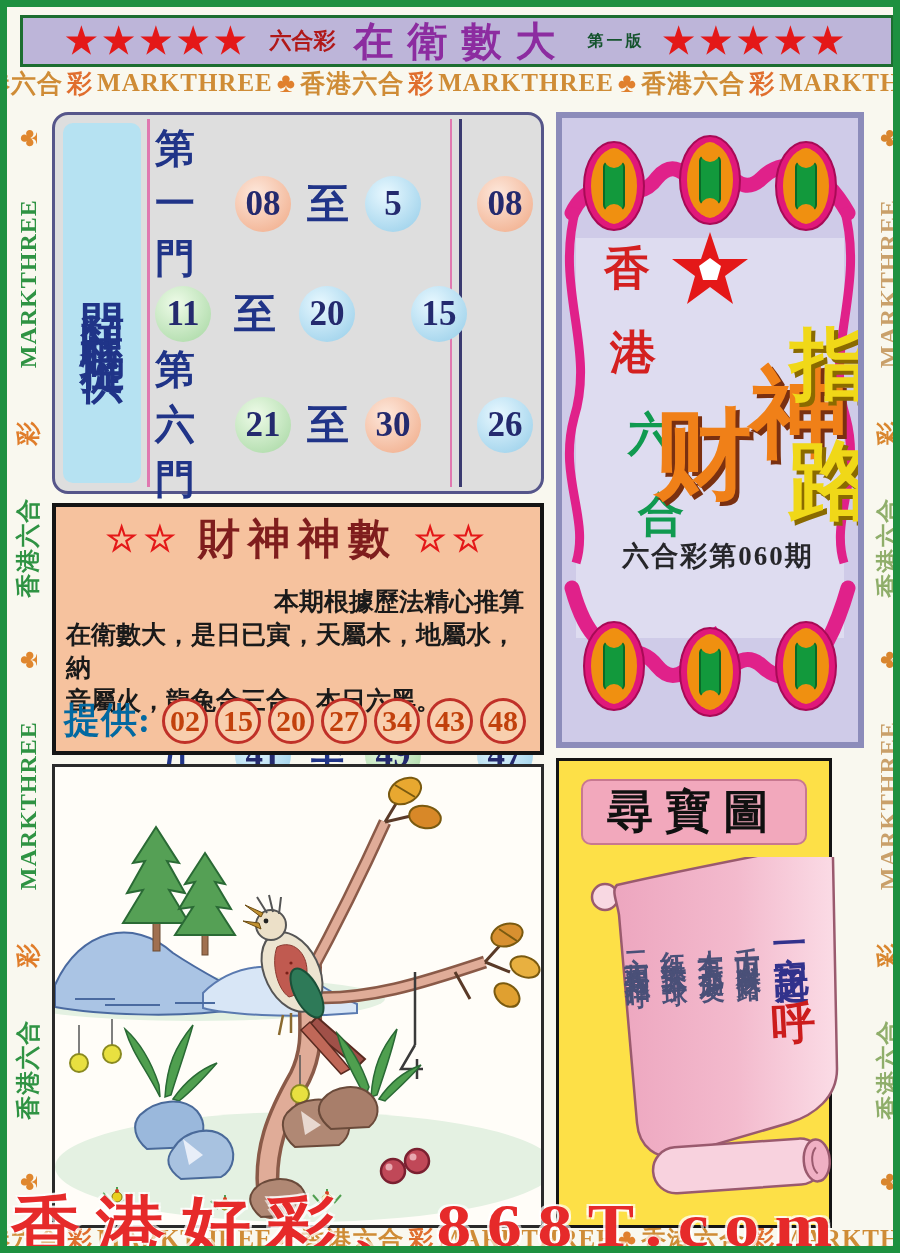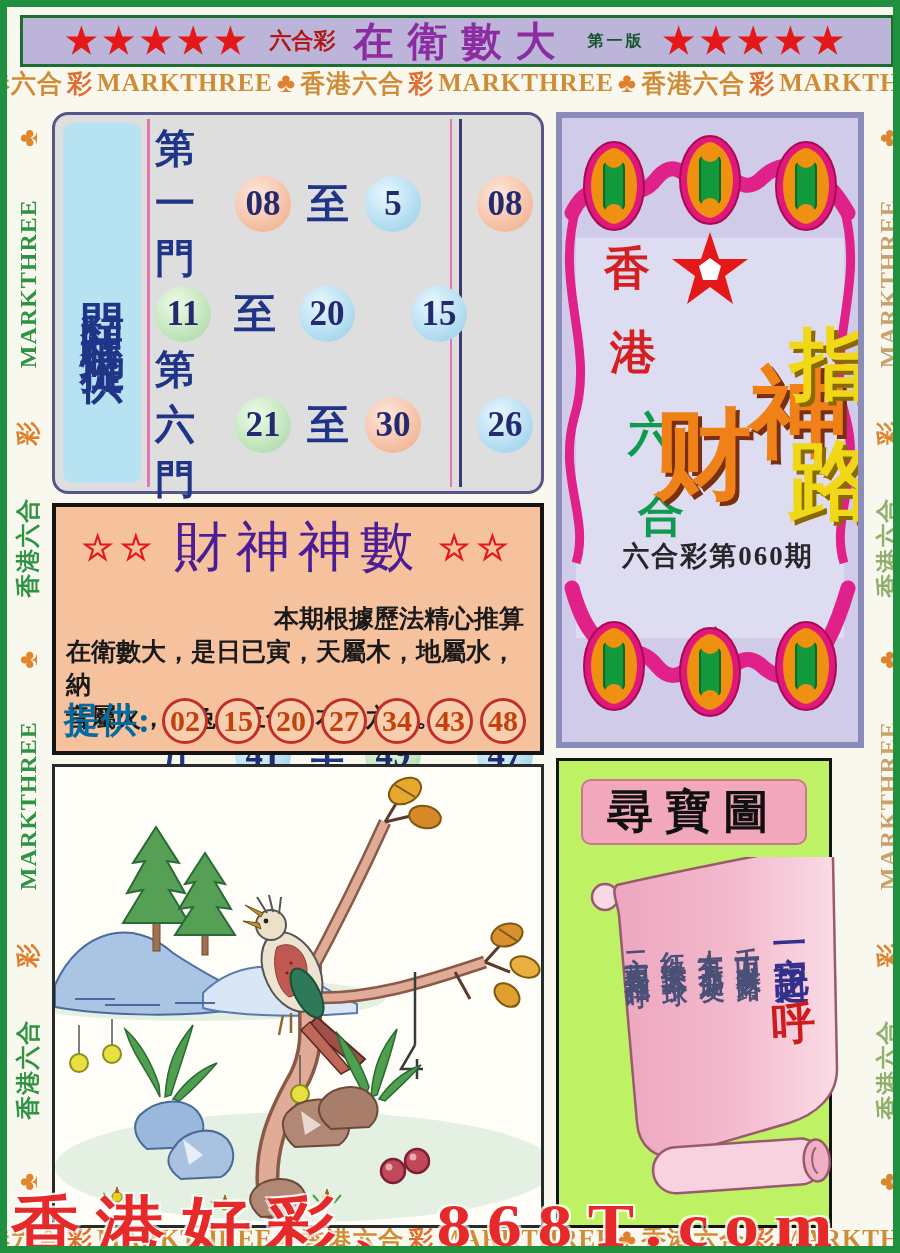--- a/index.html
+++ b/index.html
@@ -60,21 +60,21 @@
         justify-content:center;color:#242a6e;font-weight:bold;font-size:35px;flex:none;}
   .c-orange{background:radial-gradient(circle at 38% 32%,#fde8dc,#f0a884);}
   .c-blue{background:radial-gradient(circle at 38% 32%,#e8f8ff,#93ccе8);background:radial-gradient(circle at 38% 32%,#e8f8ff,#93cce8);}
   .c-green{background:radial-gradient(circle at 38% 32%,#eefbe8,#a4d6a0);}
 
   
   .shenshu{position:absolute;left:45px;top:496px;width:492px;height:252px;background:#f6c29e;
         border:4px solid #141414;box-sizing:border-box;}
   .sh-title{display:flex;align-items:center;justify-content:center;gap:16px;margin-top:4px;}
   .sh-title .st{color:#e41818;font-size:36px;font-weight:bold;letter-spacing:6px;}
-  .sh-title .tt{color:#4c1d95;font-size:54px;font-weight:normal;letter-spacing:8px;}
+  .sh-title .tt{color:#7f1d1d;font-size:42px;font-weight:bold;letter-spacing:8px;}
   .sh-body{margin:18px 10px 0 10px;color:#1a1a1a;font-weight:bold;font-size:25px;line-height:33px;}
   .sh-body .l1{text-align:right;padding-right:6px;}
   .sh-nums{position:absolute;left:8px;right:4px;bottom:6px;display:flex;align-items:center;gap:7px;}
   .sh-tigong{color:#0369a1;font-weight:bold;font-size:36px;margin-right:4px;letter-spacing:1px;}
   .rcirc{width:46px;height:46px;border-radius:50%;border:3px solid #c03028;box-sizing:border-box;
         display:inline-flex;align-items:center;justify-content:center;color:#c2410c;
         font-weight:bold;font-size:30px;flex:none;background:#f8cfae;}
 
   
   .picture{position:absolute;left:45px;top:757px;width:492px;height:464px;background:#fffdf8;
@@ -92,21 +92,21 @@
   .p-big.orange{color:#f08018;text-shadow:4px 4px 0 #7a3010;}
   .p-big.yellow{color:#f0d818;text-shadow:4px 4px 0 #8a6a00;}
   .pos-cai{left:92px;top:288px;font-size:98px;}
   .pos-shen{left:188px;top:246px;font-size:98px;}
   .pos-zhi{left:228px;top:208px;font-size:78px;}
   .pos-lu{left:226px;top:320px;font-size:86px;}
   .p-issue{position:absolute;left:16px;right:0;top:420px;text-align:center;color:#26262a;
         font-weight:bold;font-size:27px;letter-spacing:2px;}
 
   
-  .treasure{position:absolute;left:549px;top:751px;width:276px;height:470px;background:#bef264;
+  .treasure{position:absolute;left:549px;top:751px;width:276px;height:470px;background:#fde047;
         border:3px solid #141414;box-sizing:border-box;}
   .tr-title{margin:18px auto 0 auto;width:222px;height:62px;background:#f2a8bc;
         border:2px solid #c87890;border-radius:10px;display:flex;align-items:center;
         justify-content:center;color:#101010;font-weight:bold;font-size:46px;letter-spacing:12px;}
   .tr-scroll{position:absolute;left:8px;top:96px;}
   .tr-verse{position:absolute;left:48px;top:168px;width:212px;height:268px;
         writing-mode:vertical-rl;transform:rotate(-3deg);}
   .tv-bold{color:#32328c;font-weight:bold;font-size:34px;letter-spacing:5px;line-height:48px;}
   .tv-bold .hu{color:#cc1c1c;font-size:44px;margin-top:14px;display:inline-block;}
   .tv-col{color:#4a5078;font-weight:bold;font-size:25px;letter-spacing:5px;line-height:37px;}

